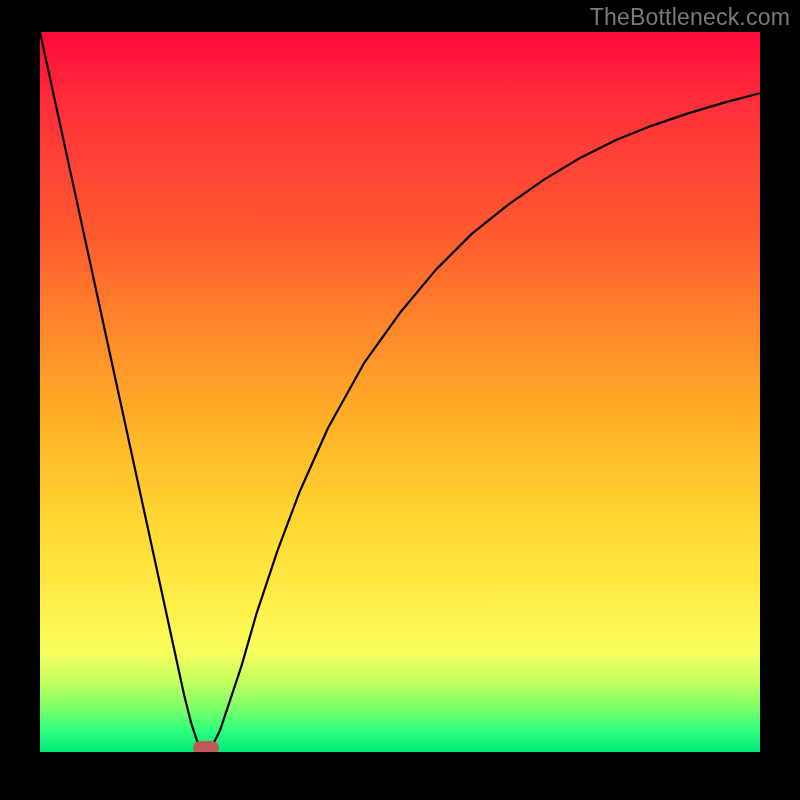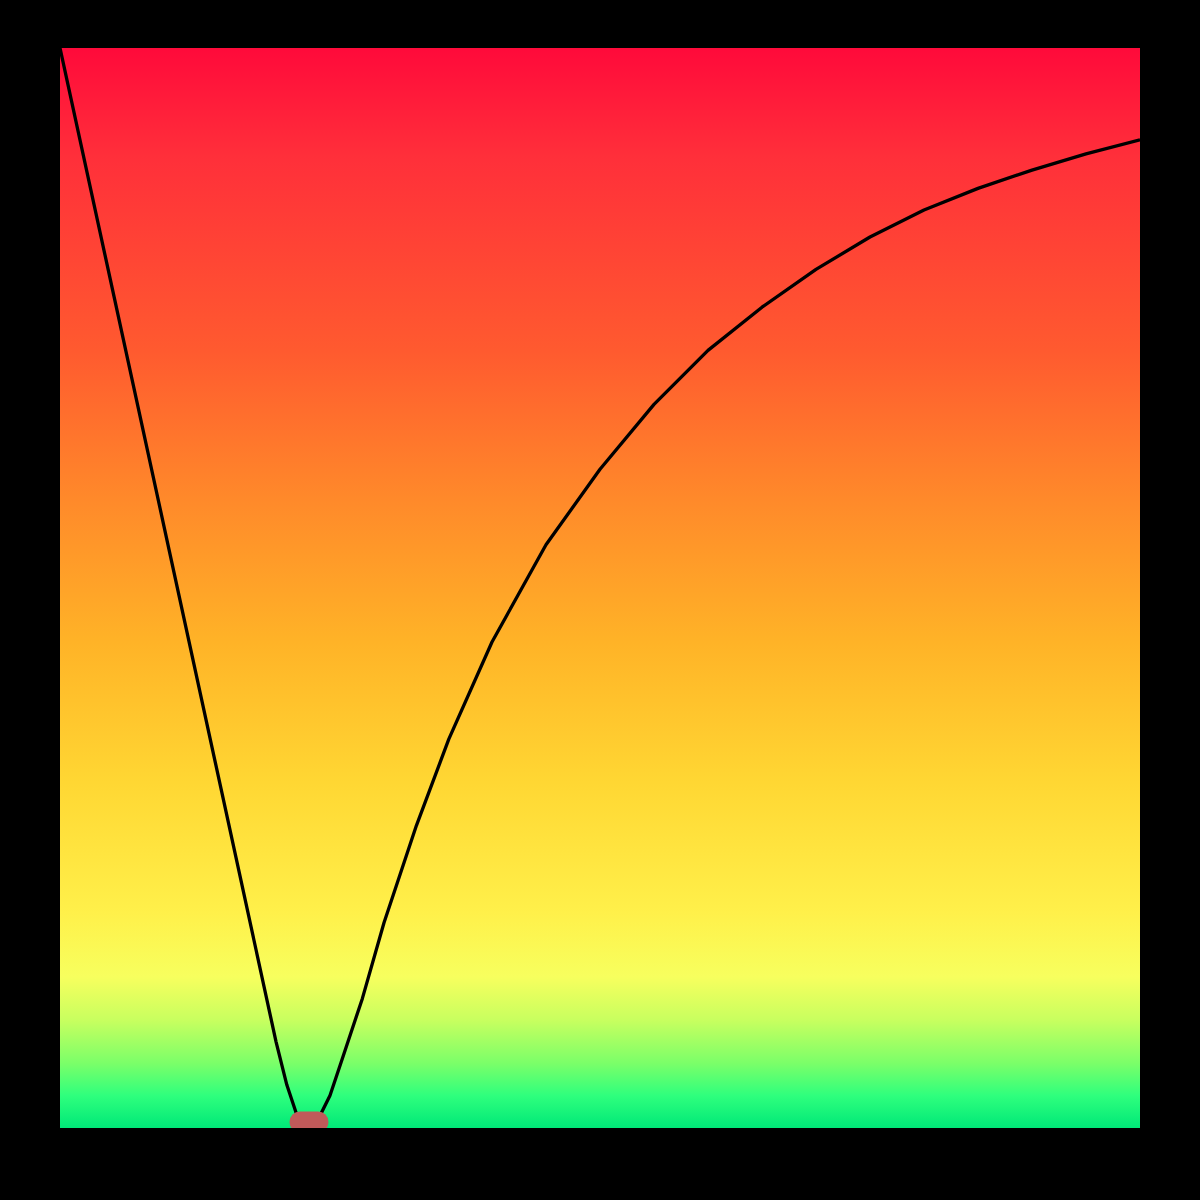--- a/index.html
+++ b/index.html
@@ -68,20 +68,21 @@
     background: #c05a5a;
     border-radius: 7px;
     z-index: 3;
     transform: translate(-50%, -50%);
   }
 </style>
 </head>
 <body>
 
 <div class="frame">
+  <div class="watermark">TheBottleneck.com</div>
 
   <div class="plot-area">
     <div class="gradient"></div>
     <svg class="curve" viewBox="0 0 720 720" preserveAspectRatio="none">
       <path id="curve-path" fill="none" stroke="#000" stroke-width="2.2" stroke-linejoin="round" d="M0.0 0.0 L36.0 165.6 L72.0 331.2 L108.0 496.8 L144.0 662.4 L151.2 691.2 L158.4 712.8 L165.6 720.0 L172.8 712.8 L180.0 698.4 L187.2 676.8 L201.6 633.6 L216.0 583.2 L237.6 518.4 L259.2 460.8 L288.0 396.0 L324.0 331.2 L360.0 280.8 L396.0 237.6 L432.0 201.6 L468.0 172.8 L504.0 147.6 L540.0 126.0 L576.0 108.0 L612.0 93.6 L648.0 81.4 L684.0 70.6 L720.0 61.2"></path>
     </svg>
     <div id="min-marker" class="marker" style="left: 165.6px; top: 716px;"></div>
   </div>
 </div>
 

